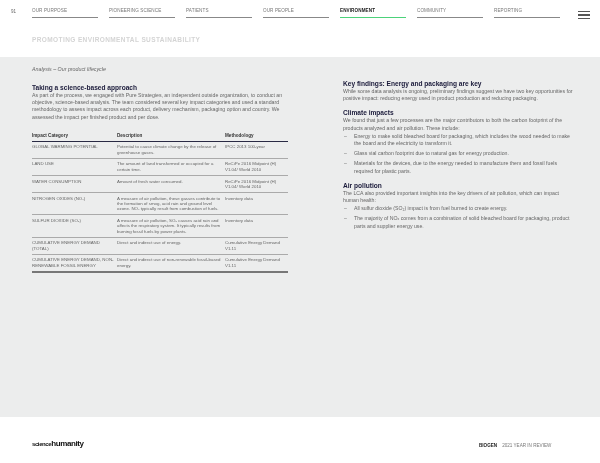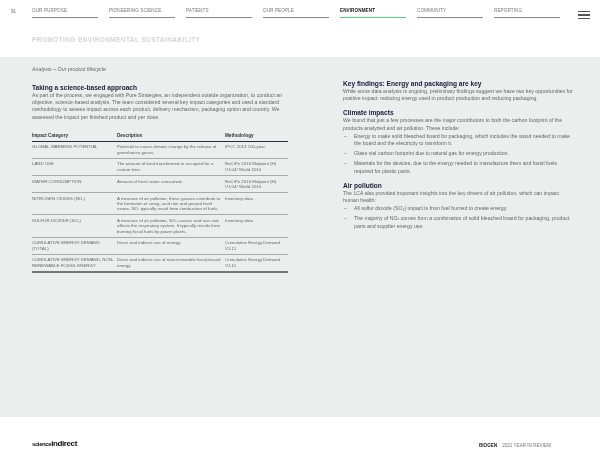--- a/index.html
+++ b/index.html
@@ -137,17 +137,17 @@
     <h2>Air pollution</h2>
     <p class="body">The LCA also provided important insights into the key drivers of air pollution, which can impact human health:</p>
     <ul class="bullets">
       <li>All sulfur dioxide (SO₂) impact is from fuel burned to create energy.</li>
       <li>The majority of NOₓ comes from a combination of solid bleached board for packaging, product parts and supplier energy use.</li>
     </ul>
   </div>
 </div>
 
 <div class="footer-logo">
-  <span class="small">science</span><span>indirect</span>
+  <span class="small">science</span><span>humanity</span>
 </div>
 <div class="footer-right">
   <b>BIOGEN</b><span>2021 YEAR IN REVIEW</span>
 </div>
 
 </body></html>

